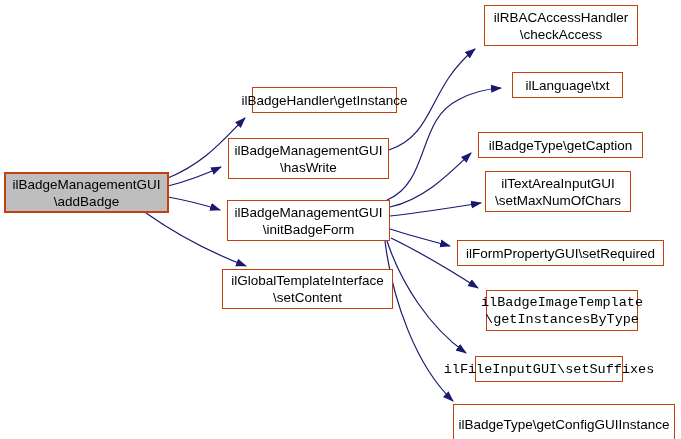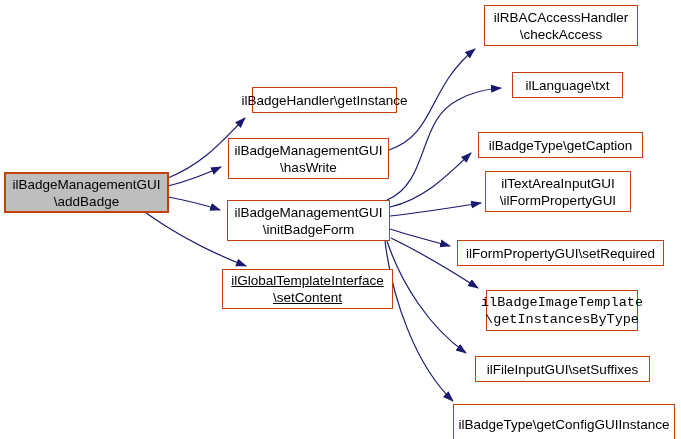--- a/index.html
+++ b/index.html
@@ -88,21 +88,21 @@
   <div class="node" style="left:228px; top:138px; width:161px; height:41px;">
     <span>ilBadgeManagementGUI</span>
     <span>\hasWrite</span>
   </div>
 
   <div class="node" style="left:227px; top:200px; width:163px; height:41px;">
     <span>ilBadgeManagementGUI</span>
     <span>\initBadgeForm</span>
   </div>
 
-  <div class="node" style="left:222px; top:269px; width:171px; height:40px;text-decoration:underline;">
+  <div class="node" style="left:222px; top:269px; width:171px; height:40px;">
     <span>ilGlobalTemplateInterface</span>
     <span>\setContent</span>
   </div>
 
   <div class="node" style="left:484px; top:5px; width:154px; height:41px;">
     <span>ilRBACAccessHandler</span>
     <span>\checkAccess</span>
   </div>
 
   <div class="node" style="left:512px; top:72px; width:111px; height:26px;">
@@ -110,34 +110,34 @@
 
   </div>
 
   <div class="node" style="left:478px; top:132px; width:165px; height:26px;">
     <span>ilBadgeType\getCaption</span>
 
   </div>
 
   <div class="node" style="left:485px; top:171px; width:146px; height:41px;">
     <span>ilTextAreaInputGUI</span>
-    <span>\ilFormPropertyGUI</span>
+    <span>\setMaxNumOfChars</span>
   </div>
 
   <div class="node" style="left:457px; top:240px; width:207px; height:26px;">
     <span>ilFormPropertyGUI\setRequired</span>
 
   </div>
 
   <div class="node" style="left:486px; top:290px; width:152px; height:41px;font-family:Liberation Mono, monospace;">
     <span>ilBadgeImageTemplate</span>
     <span>\getInstancesByType</span>
   </div>
 
-  <div class="node" style="left:475px; top:356px; width:175px; height:26px;">
+  <div class="node" style="left:475px; top:356px; width:148px; height:26px;font-family:Liberation Mono, monospace;">
     <span>ilFileInputGUI\setSuffixes</span>
 
   </div>
 
   <div class="node" style="left:453px; top:404px; width:222px; height:40px;text-align:center;">
     <span>ilBadgeType\getConfigGUIInstance</span>
 
   </div>
 
 </div>

